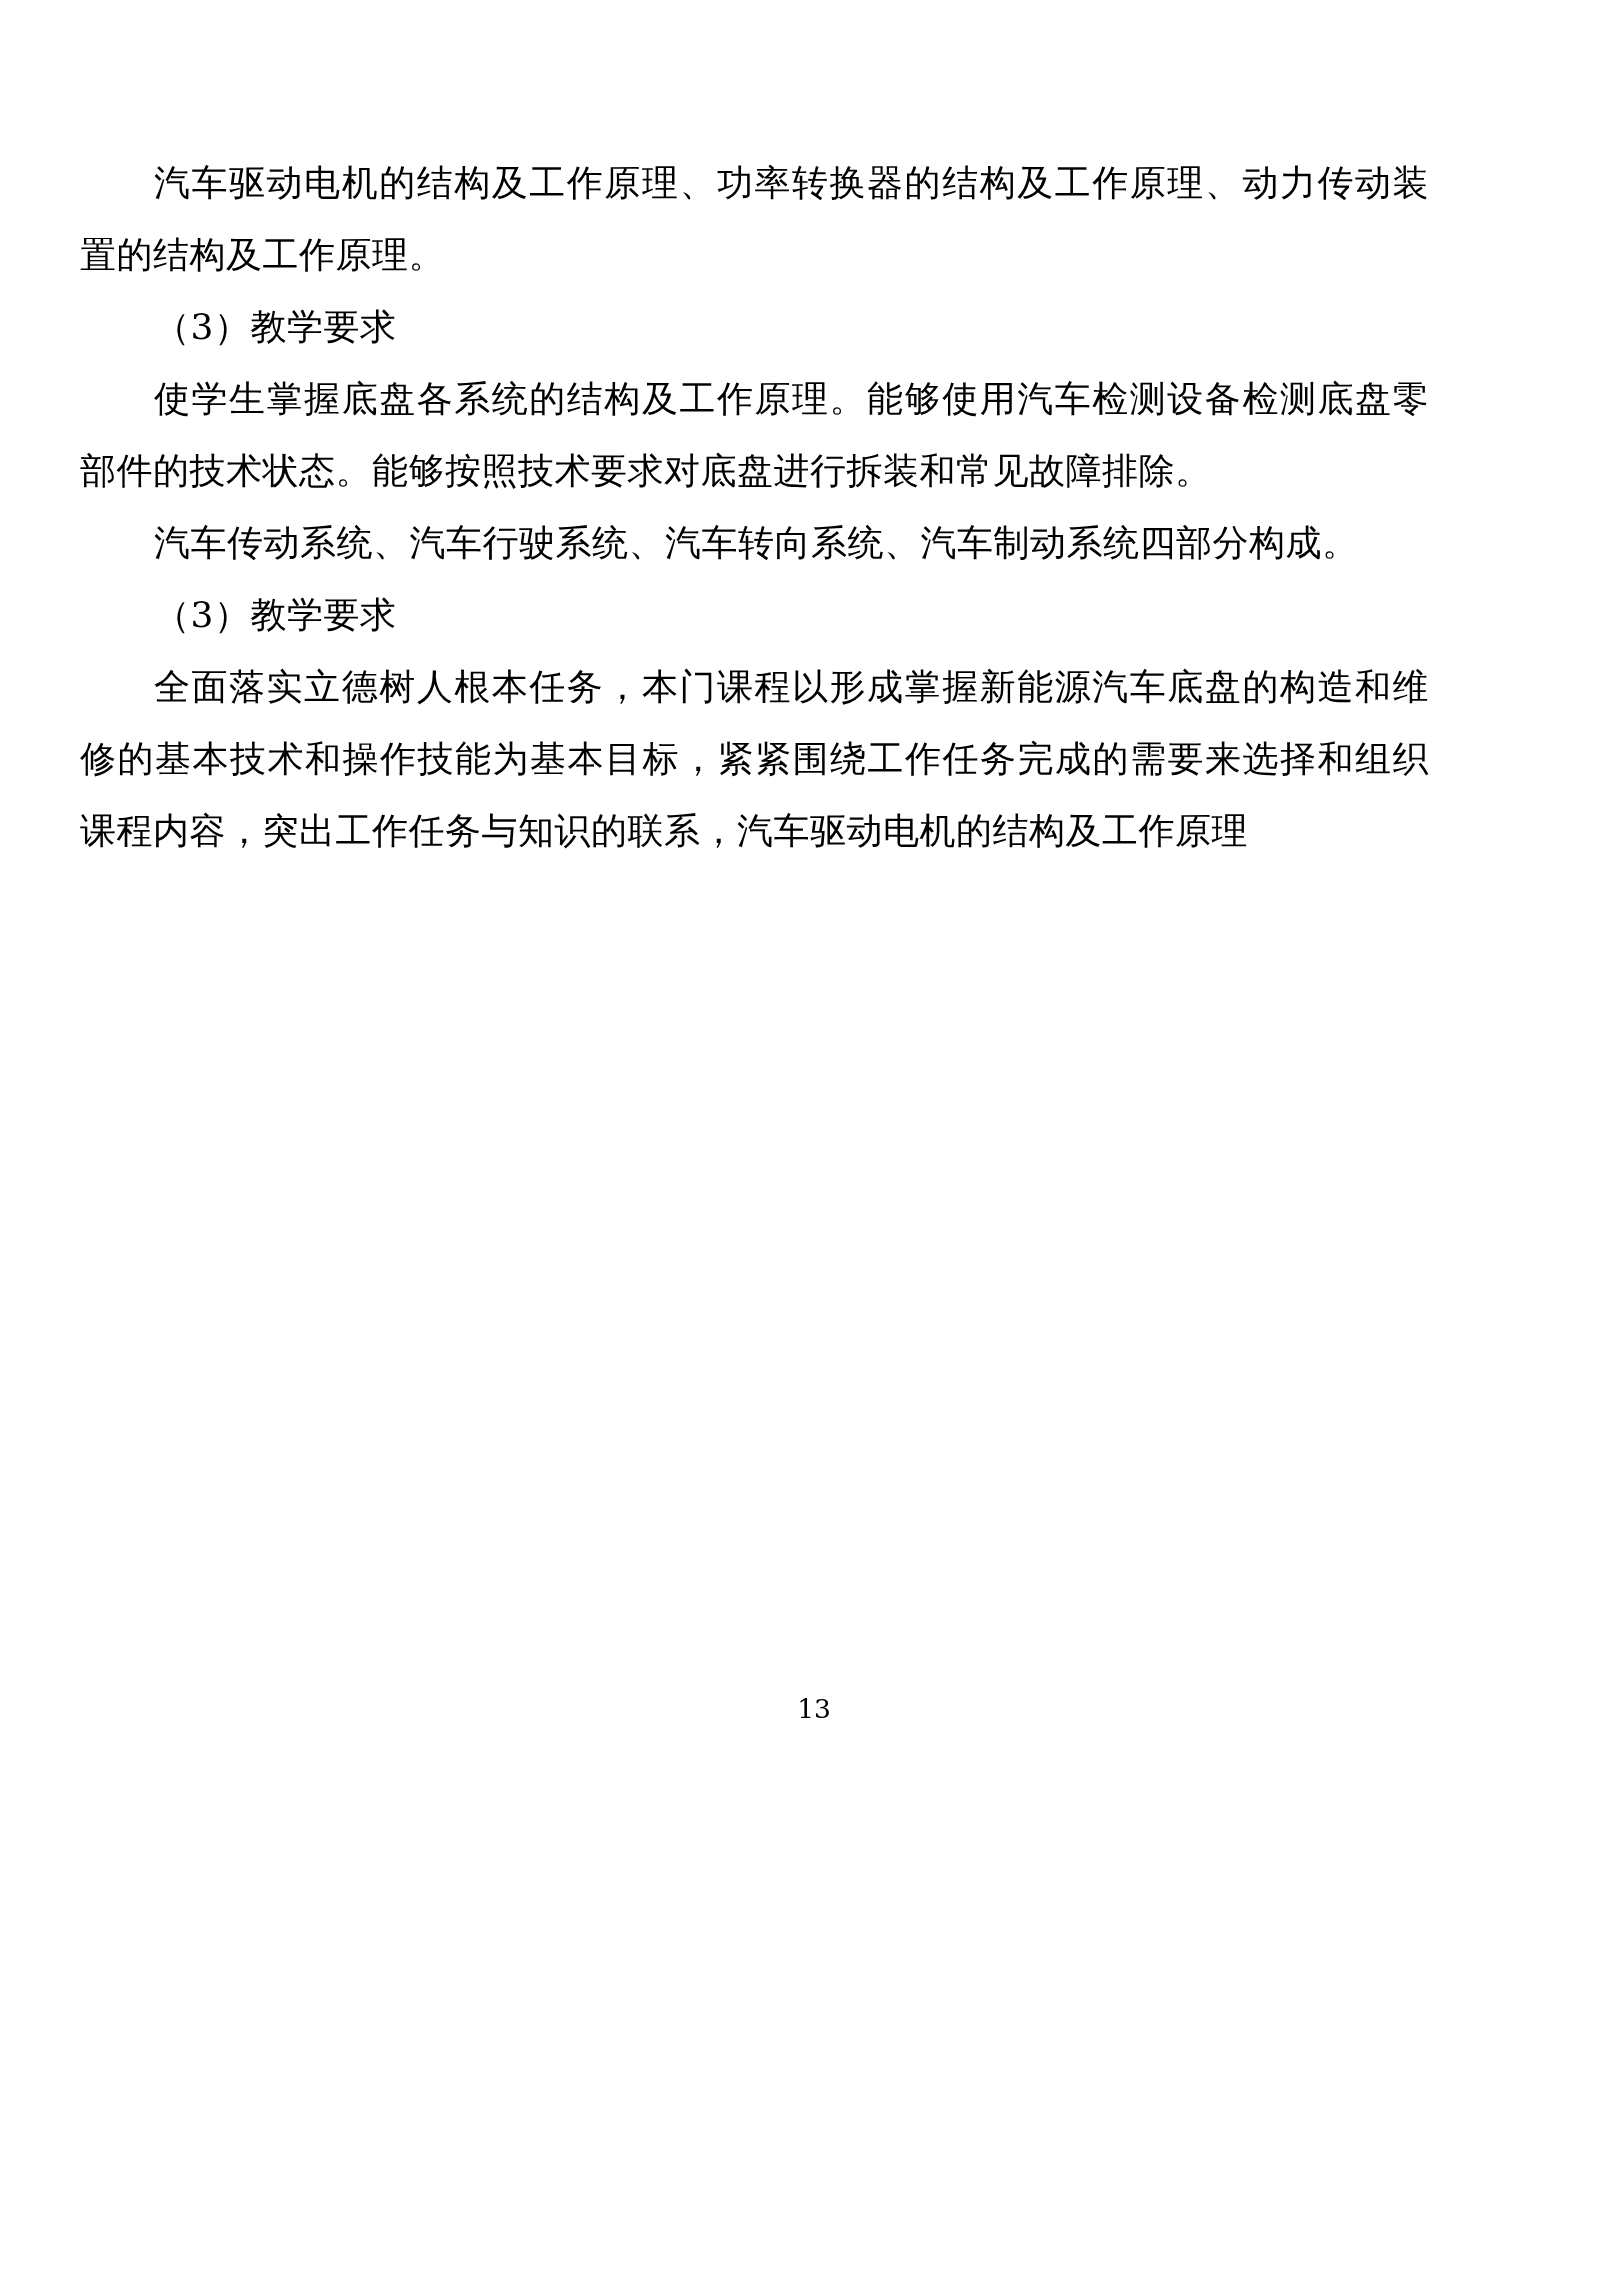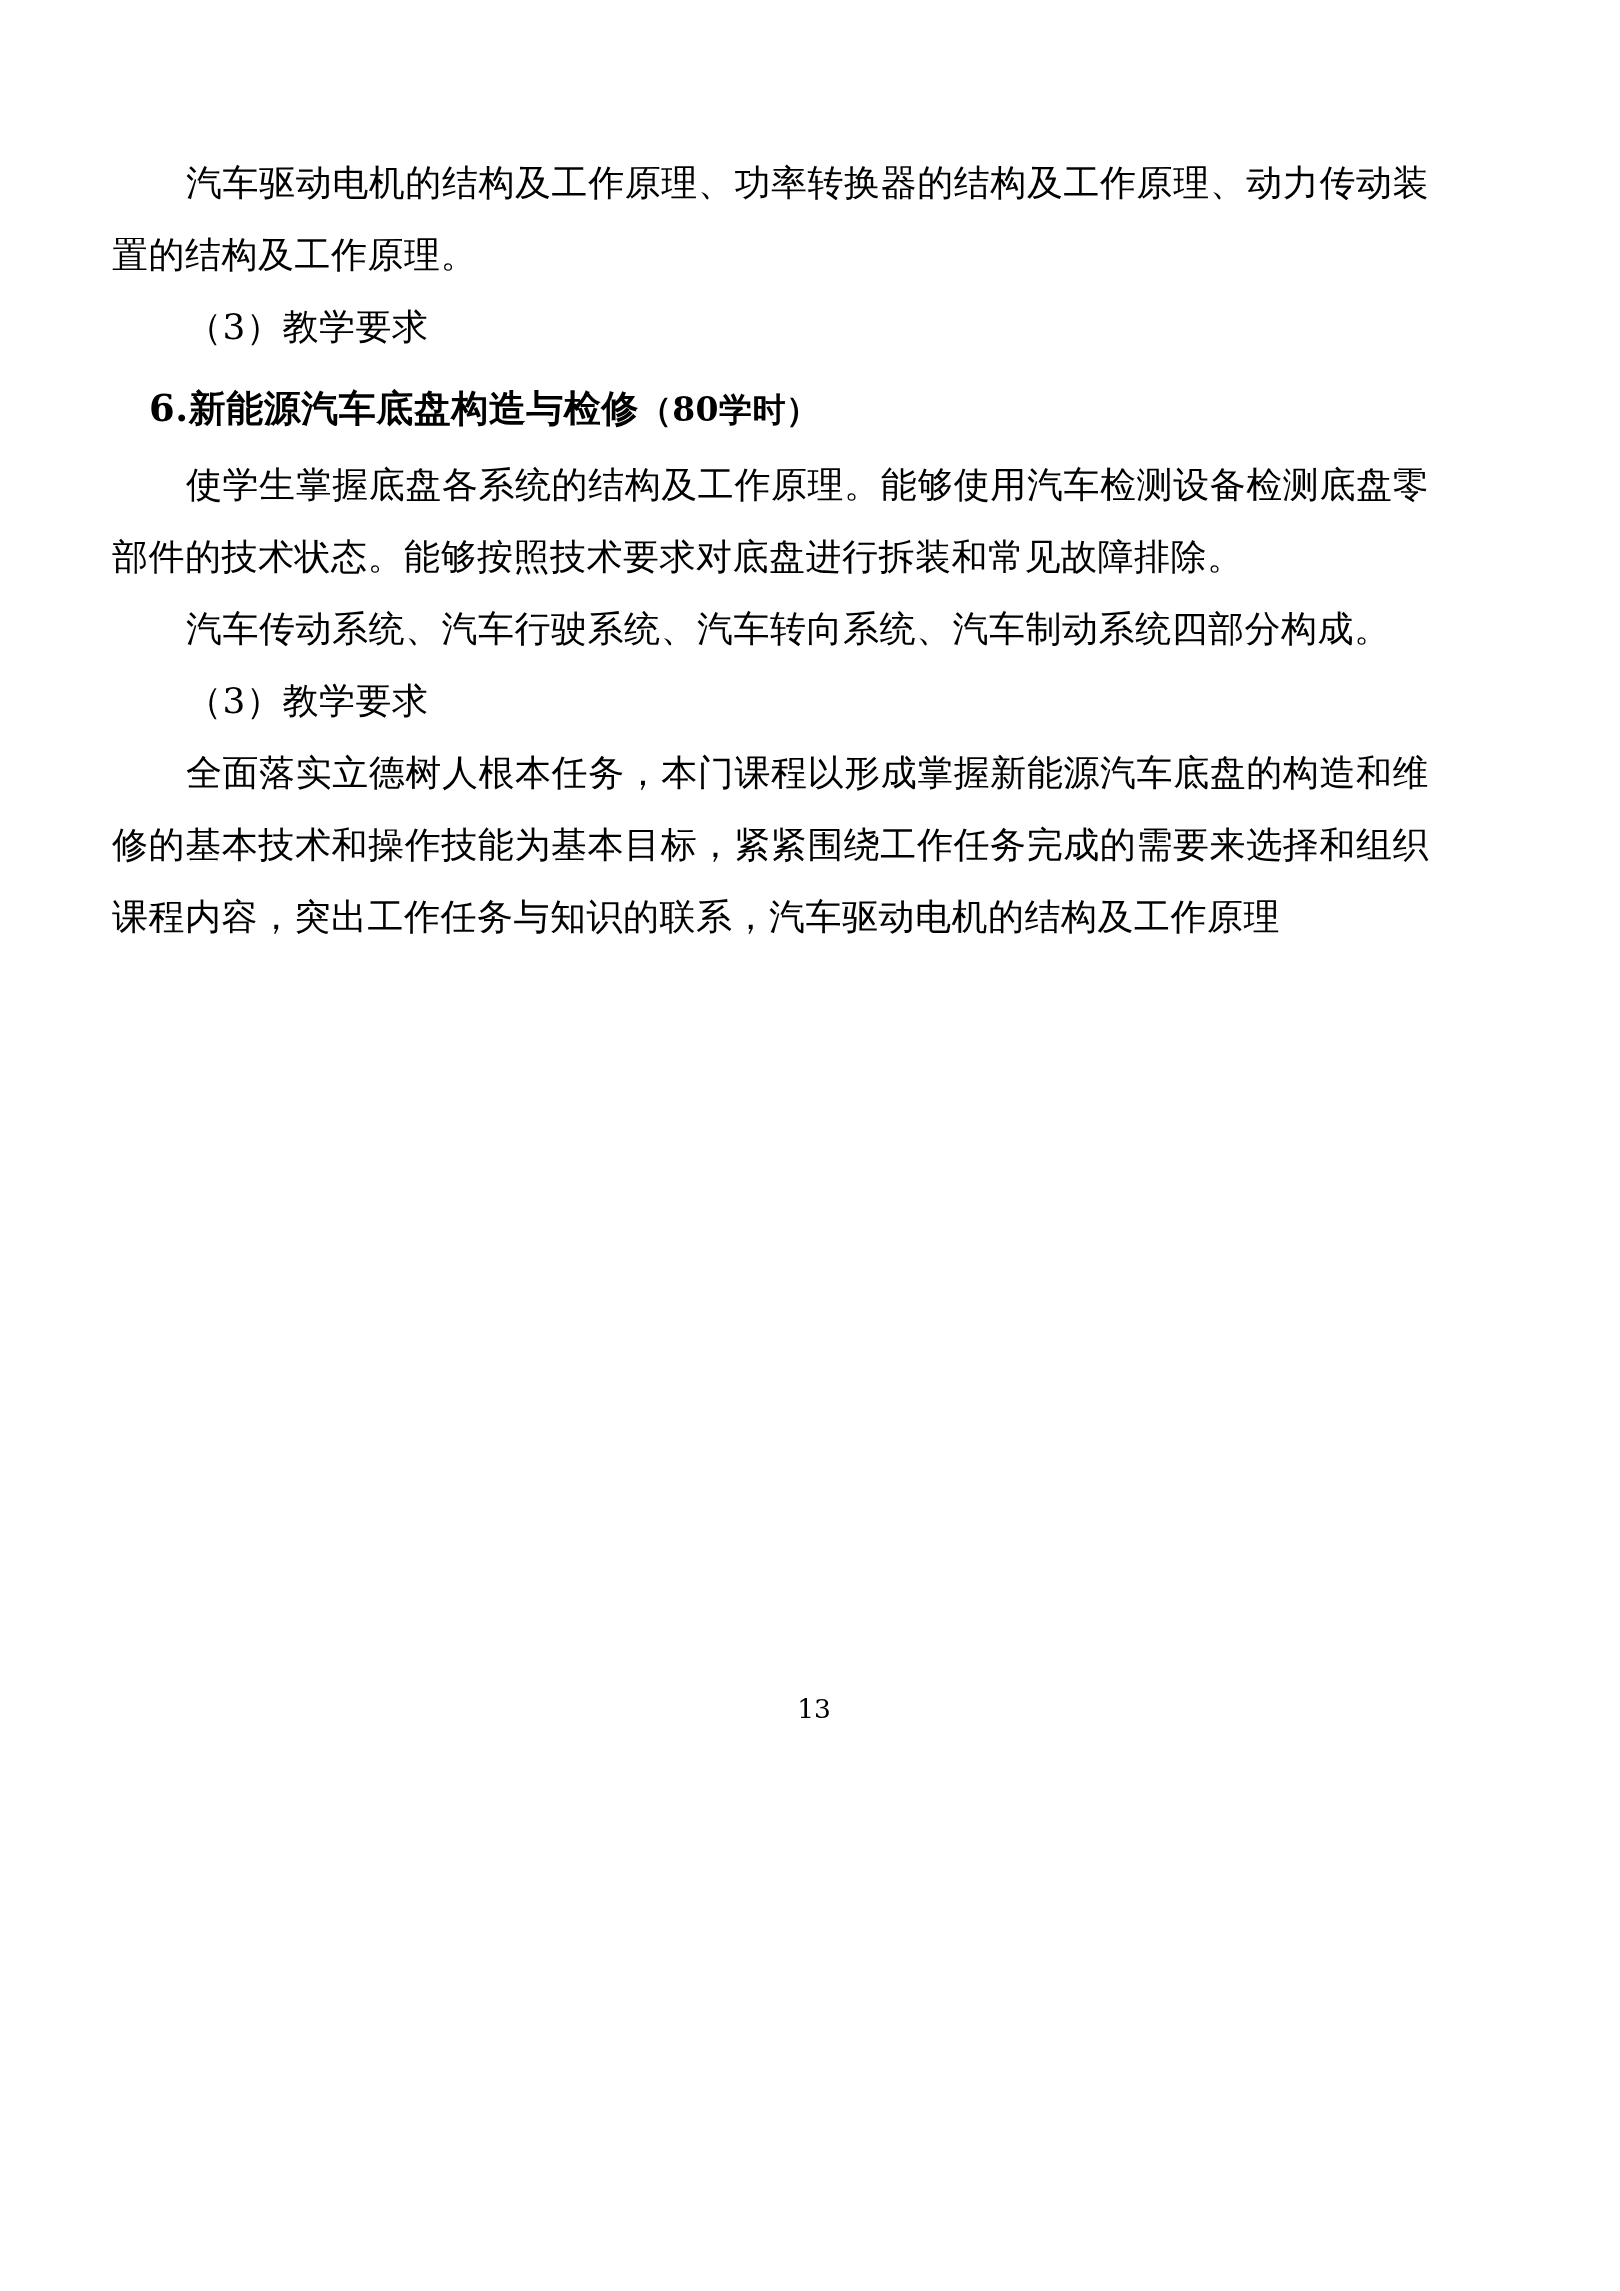--- a/index.html
+++ b/index.html
@@ -15,21 +15,21 @@
     position: relative;
     overflow: hidden;
   }
   .page {
     position: absolute;
     top: 0;
     left: 0;
     width: 1620px;
     height: 1840px;
     box-sizing: border-box;
-    padding: 147px 191px 118px 112px;
+    padding: 147px 191px 118px 80px;
   }
   .body-text {
     font-size: 36px;
     line-height: 72px;
     text-align: justify;
     text-justify: inter-ideograph;
     letter-spacing: 0.5px;
   }
   .indent {
     text-indent: 74px;
@@ -66,23 +66,20 @@
 
 <div class="page">
 
   <div class="body-text">
 
     <p class="para indent">汽车驱动电机的结构及工作原理、功率转换器的结构及工作原理、动力传动装置的结构及工作原理。</p>
 
     <p class="para indent">（3）教学要求</p>
 
 
-    <p class="heading">
-      <span>6.新能源汽车底盘构造与检修</span><span class="hours">（80学时）</span>
-    </p>
 
 
     <p class="para indent">使学生掌握底盘各系统的结构及工作原理。能够使用汽车检测设备检测底盘零部件的技术状态。能够按照技术要求对底盘进行拆装和常见故障排除。</p>
 
 
     <p class="para indent">汽车传动系统、汽车行驶系统、汽车转向系统、汽车制动系统四部分构成。</p>
 
     <p class="para indent">（3）教学要求</p>
 
     <p class="para indent">全面落实立德树人根本任务，本门课程以形成掌握新能源汽车底盘的构造和维修的基本技术和操作技能为基本目标，紧紧围绕工作任务完成的需要来选择和组织课程内容，突出工作任务与知识的联系，汽车驱动电机的结构及工作原理</p>

